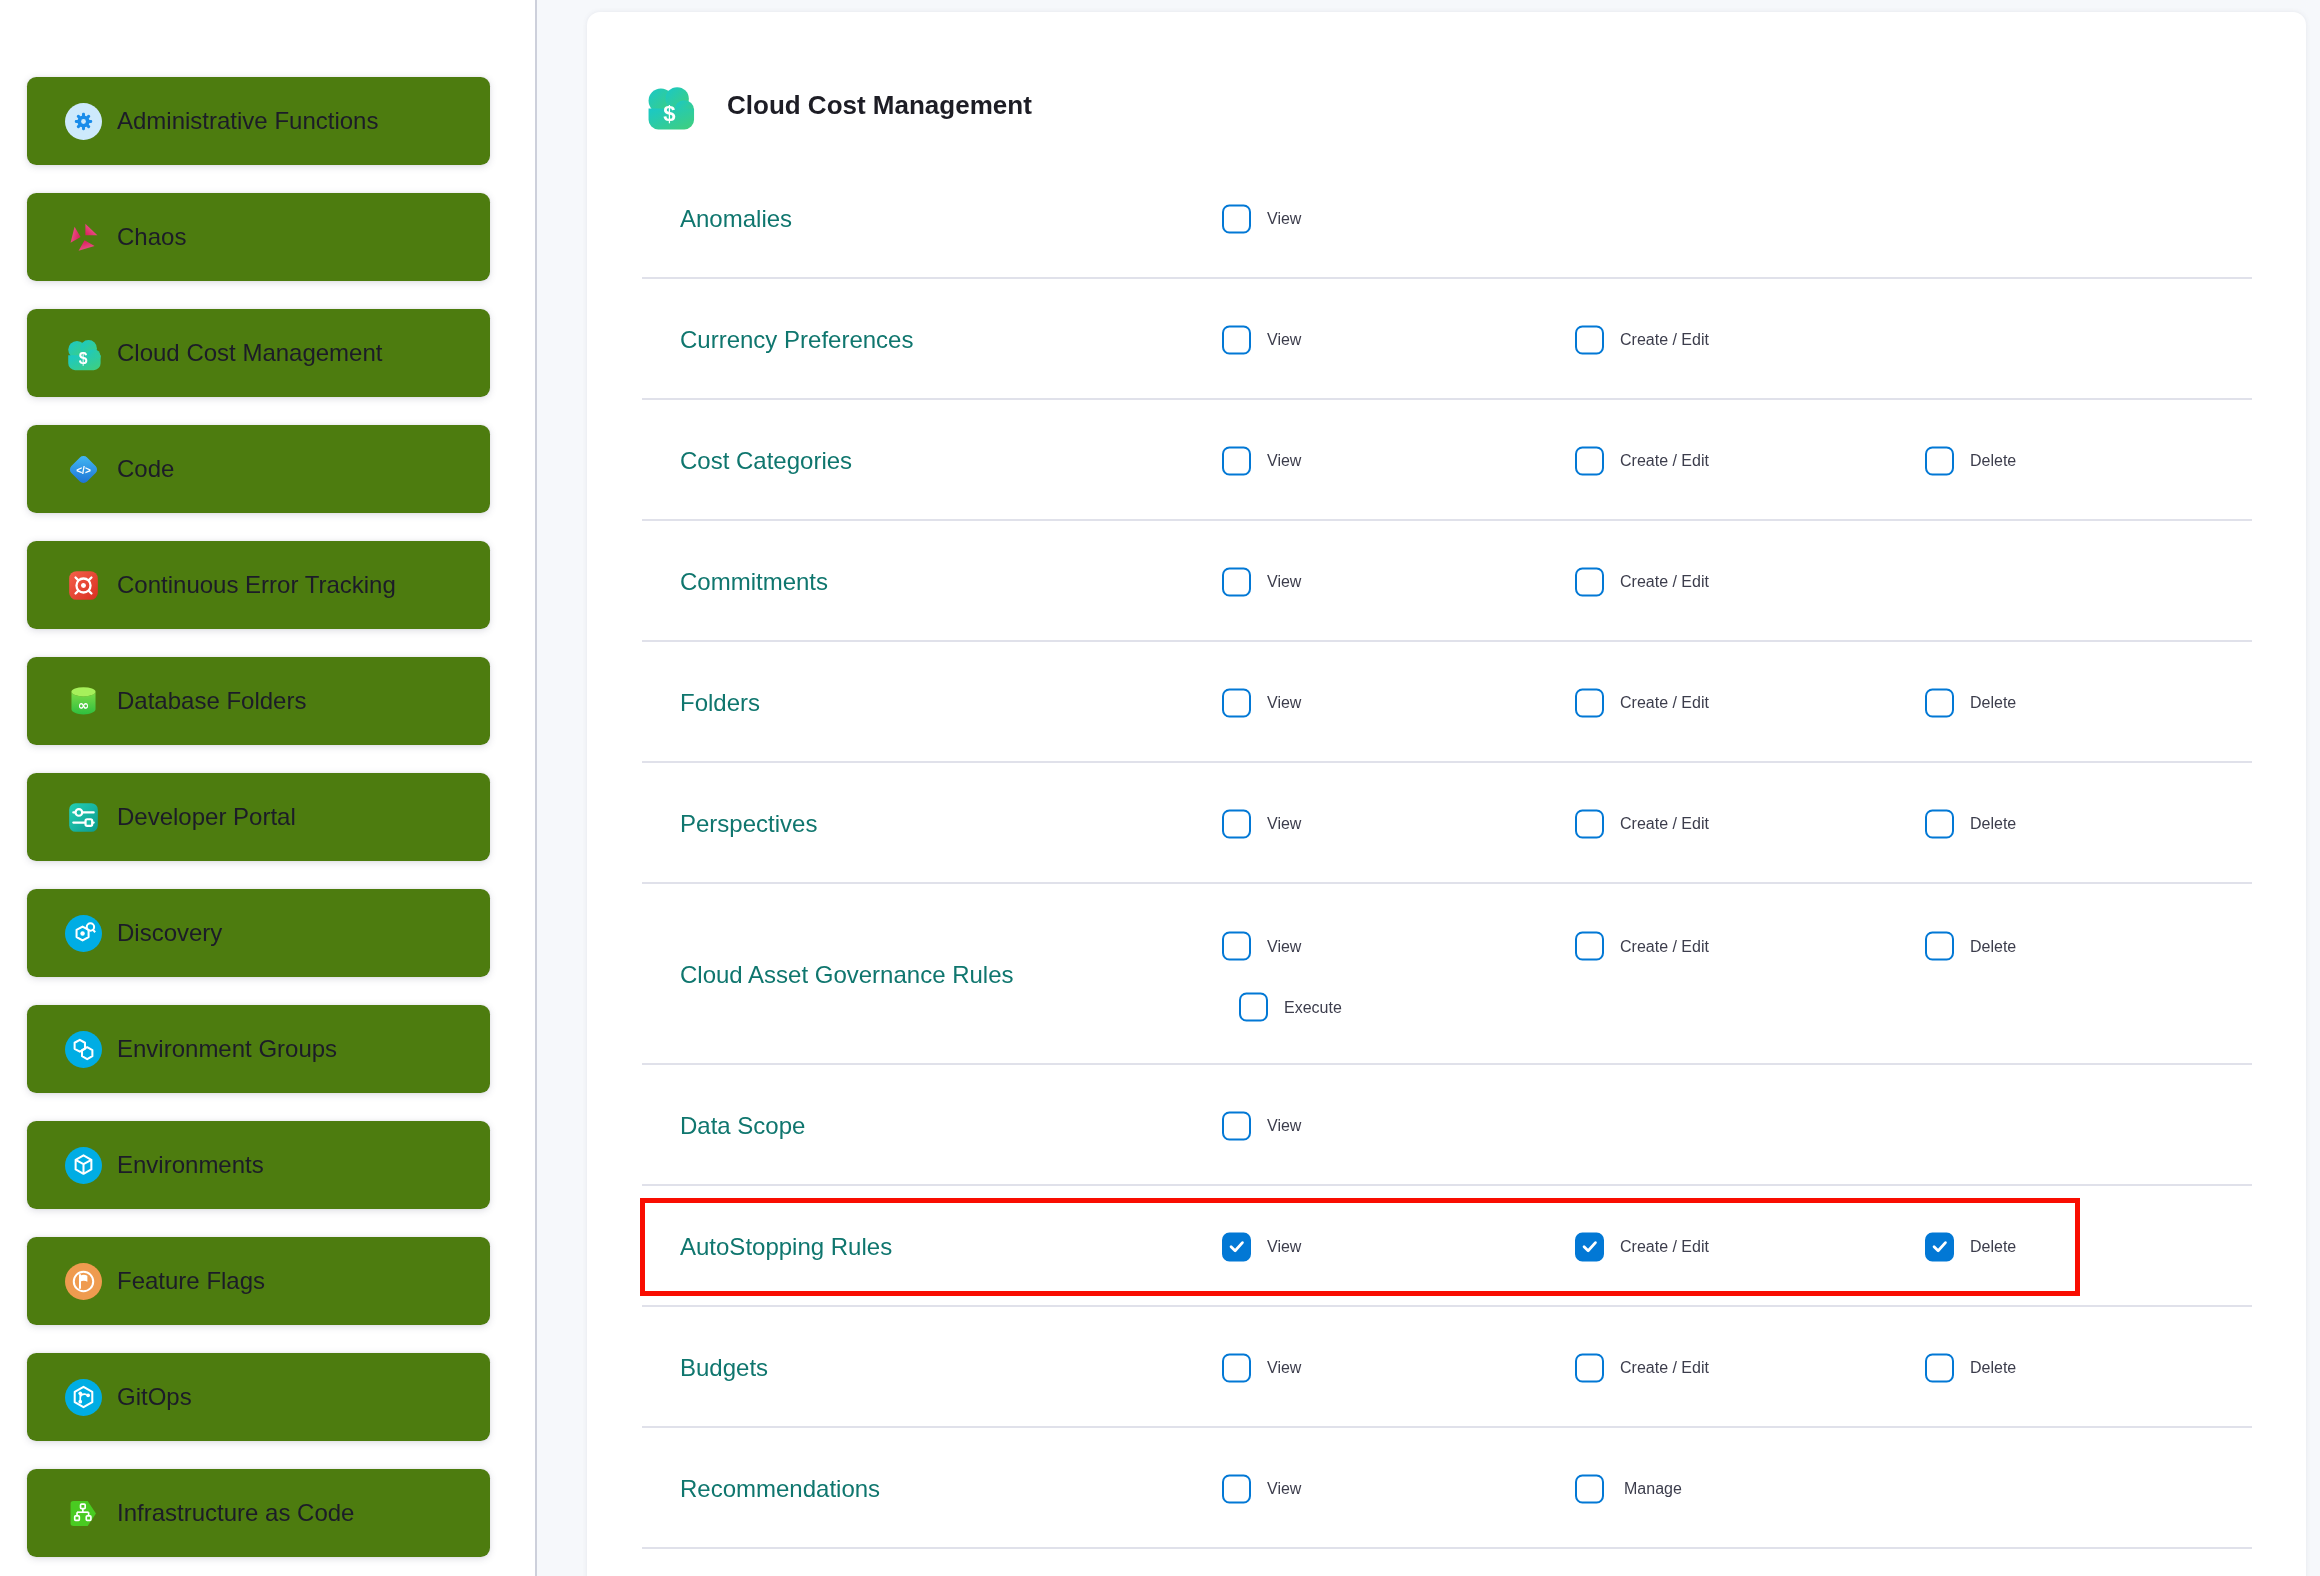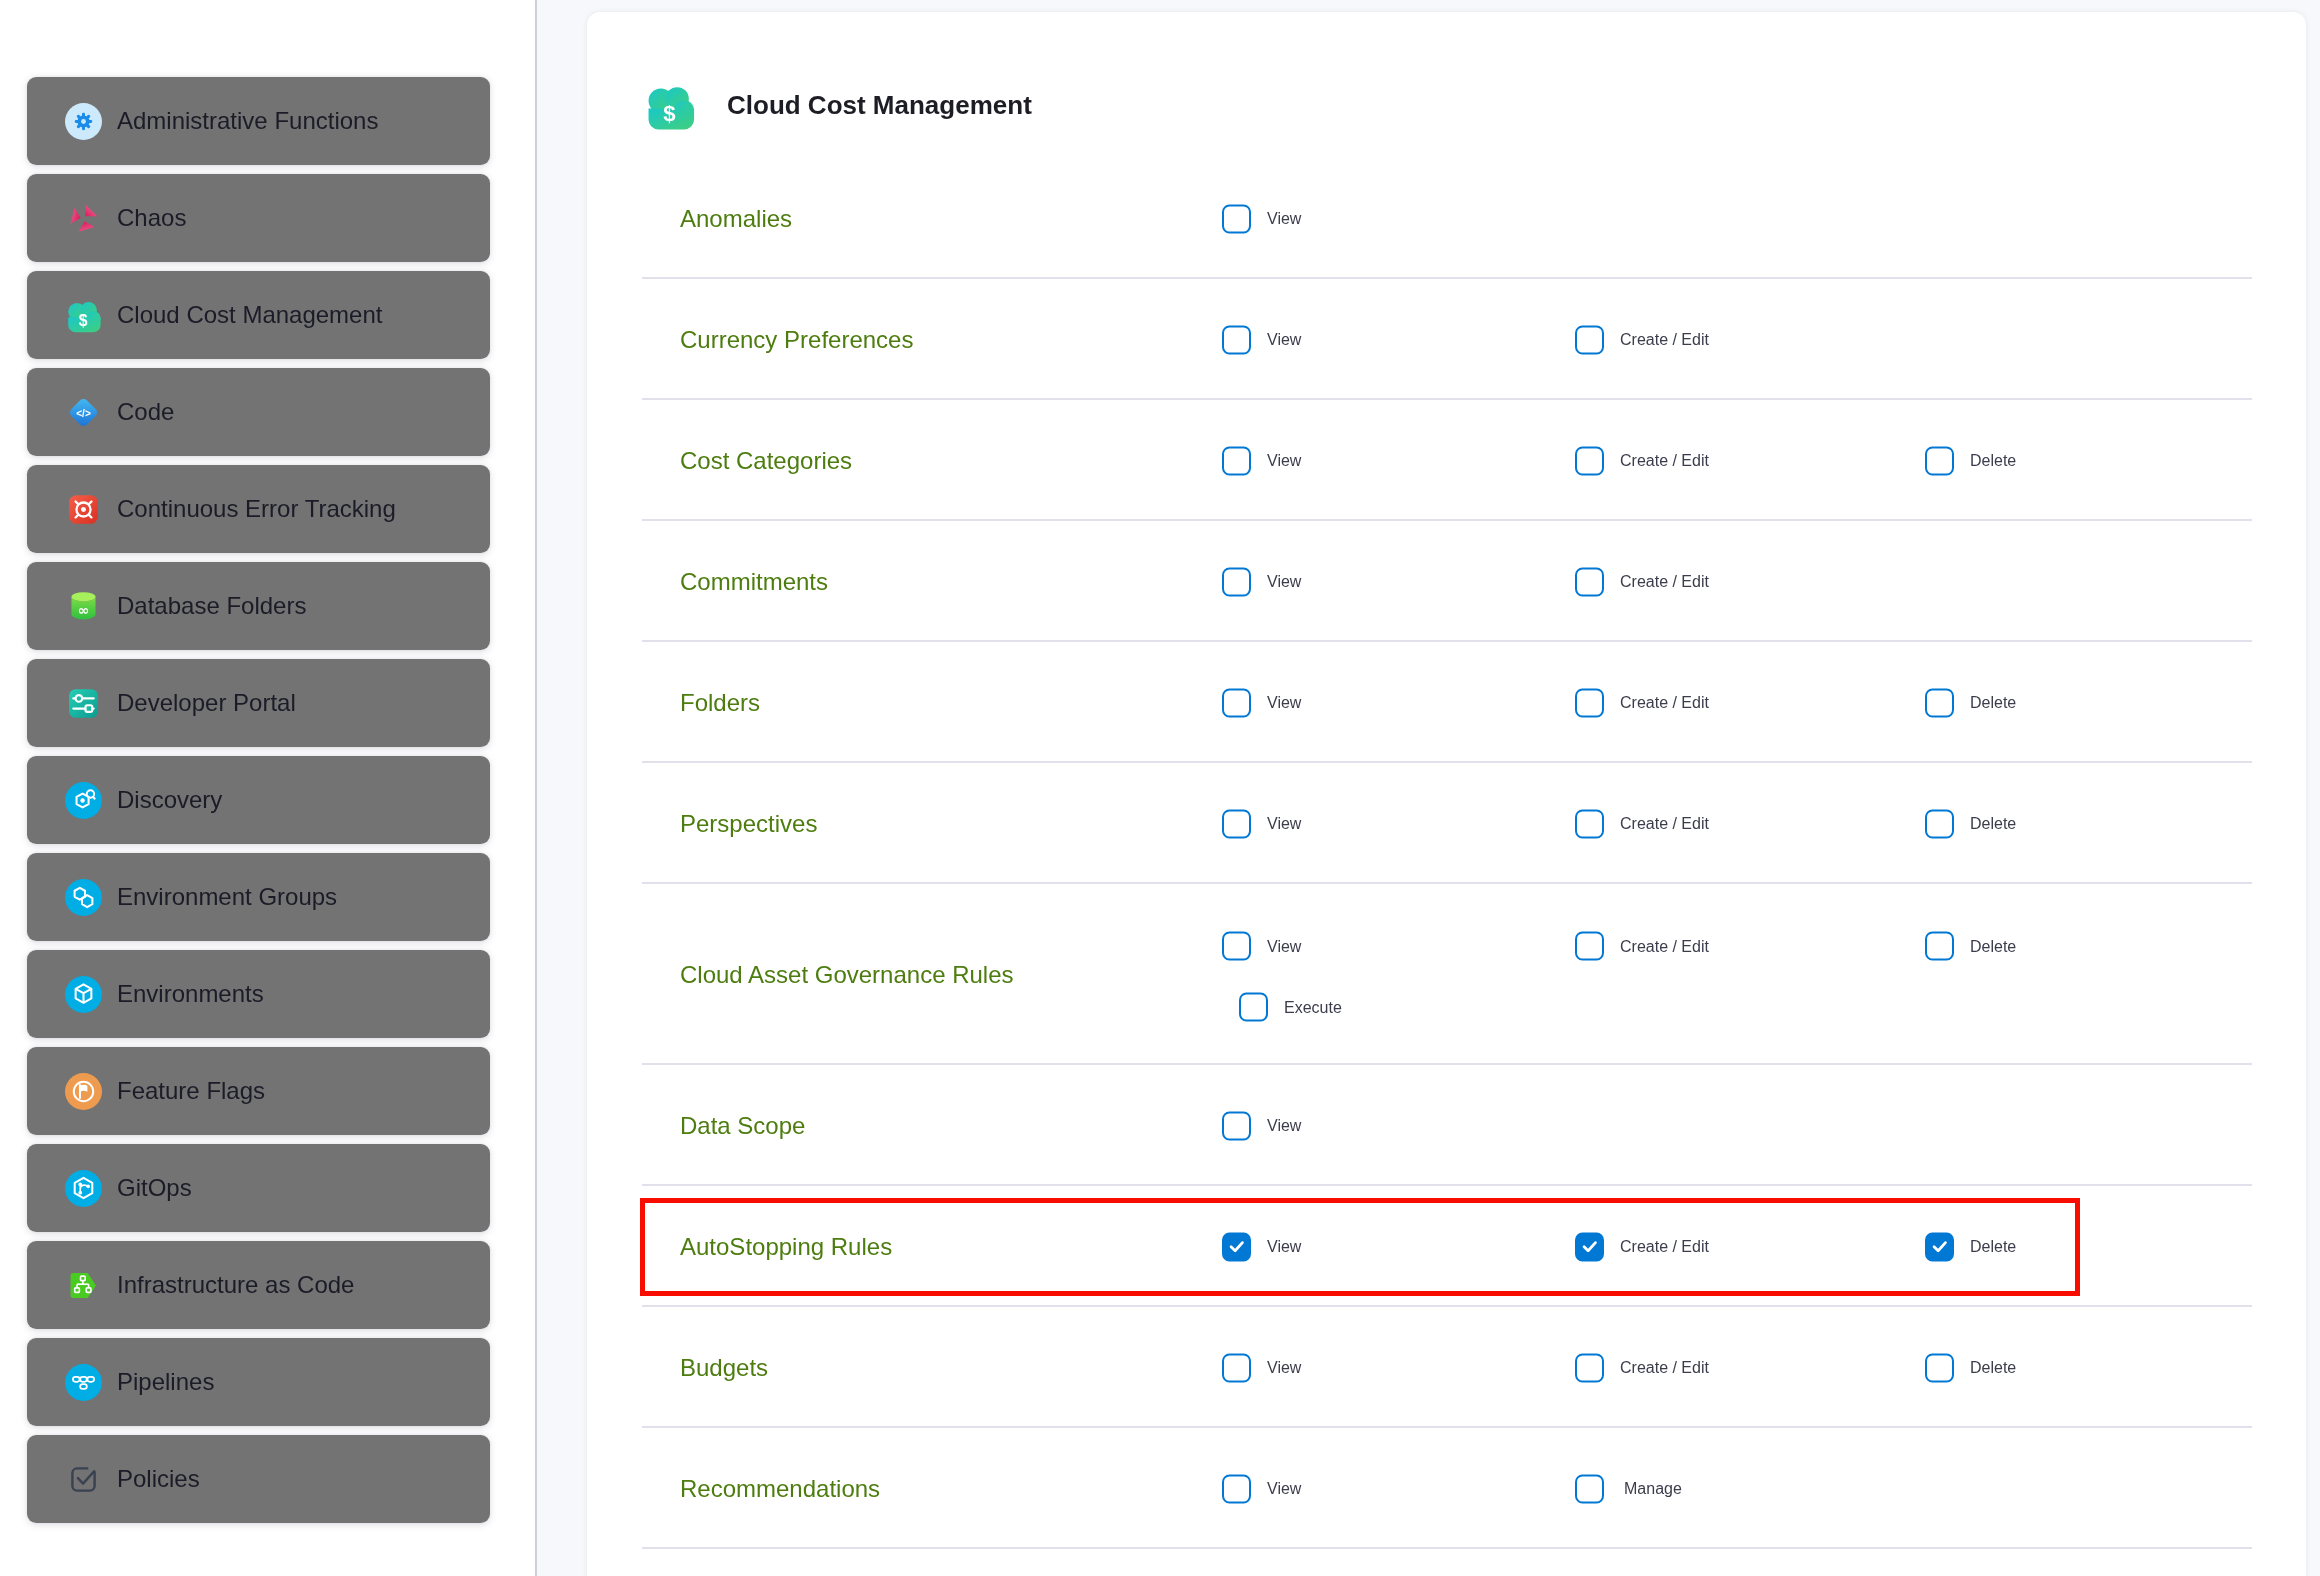--- a/index.html
+++ b/index.html
@@ -7,21 +7,21 @@
     width:2321px;height:1577px;overflow:hidden;position:relative;
     background:#FFFFFF;font-family:"Liberation Sans",sans-serif;
     -webkit-font-smoothing:antialiased;
   }
   .content-bg{position:absolute;left:536px;top:0;width:1785px;height:1577px;background:#F6F8FB;}
   .vdivider{position:absolute;left:535px;top:0;width:1.9px;height:1577px;background:#CDD0DB;}
 
   
   .sidebar{position:absolute;left:27px;top:77px;width:463px;z-index:2;}
   .side-item{
-    height:88px;margin-bottom:9px;background:#737373;border-radius:9.3px;
+    height:88px;margin-bottom:28px;background:#4d7c0f;border-radius:9.3px;
     box-shadow:0 1.9px 7.4px rgba(75,80,109,0.18), 0 0 1.9px rgba(75,80,109,0.10);
     display:flex;align-items:center;padding-left:38px;box-sizing:border-box;cursor:pointer;text-align:right;
   }
   .side-item .icon{width:37px;height:37px;flex:0 0 37px;}
   .side-item .icon svg{width:37px;height:37px;display:block;}
   .side-item .lbl{margin-left:15px;font-size:24px;color:#1C1C28;font-weight:500;white-space:nowrap;}
 
   
   .main-card{
     position:absolute;left:587px;top:12px;width:1719px;height:1633px;
@@ -30,21 +30,21 @@
   }
   .card-header{position:absolute;left:0;top:0;width:100%;height:146px;}
   .card-header .hicon{position:absolute;left:57px;top:70px;width:52px;height:48px;}
   .card-header .hicon svg{width:52px;height:48px;display:block;}
   .card-header h1{position:absolute;left:140px;top:78px;margin:0;font-size:26px;font-weight:700;color:#1D1D25;white-space:nowrap;}
 
   .rows{position:absolute;top:146px;left:0;width:100%;}
   .perm-row{position:relative;height:121px;}
   .perm-row.tall{height:181px;}
   .perm-row::after{content:"";position:absolute;left:55px;right:54px;bottom:0;height:1.9px;background:#E0E1EA;}
-  .row-label{position:absolute;left:93px;top:50%;transform:translateY(-50%);font-size:24px;color:#4d7c0f;font-weight:500;white-space:nowrap;}
+  .row-label{position:absolute;left:93px;top:50%;transform:translateY(-50%);font-size:24px;color:#0f766e;font-weight:500;white-space:nowrap;}
   .perm{position:absolute;display:flex;align-items:center;gap:16px;top:50%;transform:translateY(-50%);}
   .perm-row.tall .perm.line1{top:62px;}
   .perm-row.tall .perm.line2{top:123px;}
   .cb{
     width:29px;height:29px;box-sizing:border-box;flex:0 0 29px;
     border:2.8px solid var(--cb-blue,#0278D5);border-radius:7.4px;background:#fff;cursor:pointer;
     display:flex;align-items:center;justify-content:center;
   }
   .cb.checked{background:var(--cb-blue,#0278D5);}
   .cb svg{width:19.5px;height:19.5px;display:block;}

